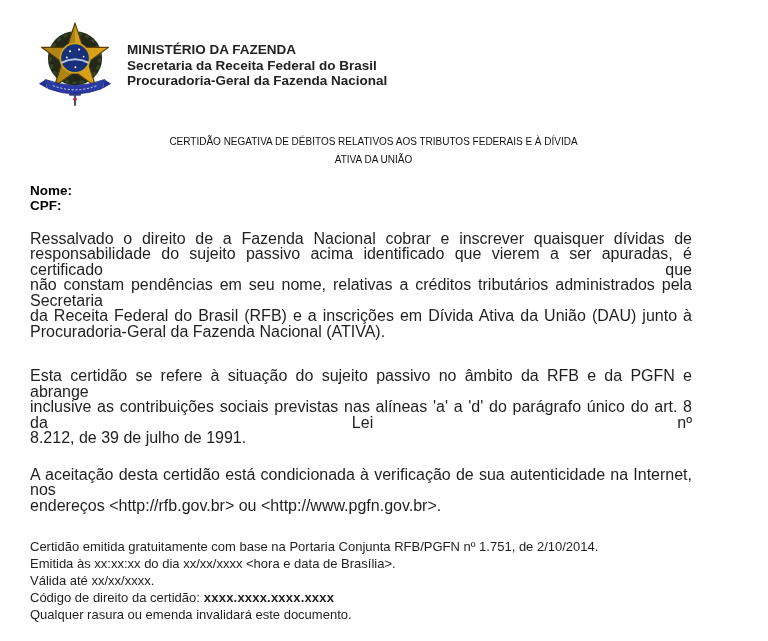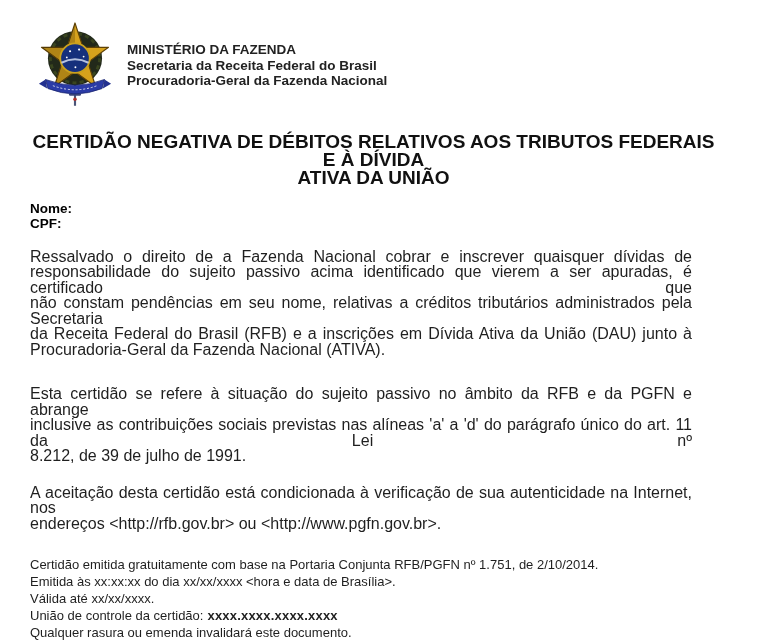--- a/index.html
+++ b/index.html
@@ -11,21 +11,21 @@
     background: #ffffff;
     overflow: hidden;
     font-family: "Liberation Sans", "DejaVu Sans", sans-serif;
     color: #1f1f1f;
   }
   
   .header { display: flex; align-items: flex-start; }
   .emblem { width: 82px; height: 88px; margin-left: 4px; flex: 0 0 auto; }
   .agency { margin: 20px 0 0 11px; font-weight: bold; font-size: 13.5px; line-height: 15.5px; color: #222; }
   
-  .doc-title { margin-top: 23px; text-align: center; font-weight: bold; font-size: 19px; line-height: 18px; color: #111; }
+  .doc-title { margin-top: 23px; text-align: center; font-weight: normal; font-size: 10px; line-height: 18px; color: #111; }
   
   .ident { margin-top: 15px; font-weight: bold; font-size: 13.5px; line-height: 14.8px; color: #000000; }
   
   .para { font-size: 16px; line-height: 15.5px; color: #1f1f1f; width: 662px; }
   .p1 { margin-top: 17px; }
   .p2 { margin-top: 29px; }
   .p3 { margin-top: 21px; }
   .jline { text-align: justify; text-align-last: justify; }
   .pline { text-align: left; }
   
@@ -94,34 +94,34 @@
   <div class="para p1">
     <div class="jline">Ressalvado o direito de a Fazenda Nacional cobrar e inscrever quaisquer dívidas de</div>
     <div class="jline">responsabilidade do sujeito passivo acima identificado que vierem a ser apuradas, é certificado que</div>
     <div class="jline">não constam pendências em seu nome, relativas a créditos tributários administrados pela Secretaria</div>
     <div class="jline">da Receita Federal do Brasil (RFB) e a inscrições em Dívida Ativa da União (DAU) junto à</div>
     <div class="pline">Procuradoria-Geral da Fazenda Nacional (ATIVA).</div>
   </div>
 
   <div class="para p2">
     <div class="jline">Esta certidão se refere à situação do sujeito passivo no âmbito da RFB e da PGFN e abrange</div>
-    <div class="jline">inclusive as contribuições sociais previstas nas alíneas 'a' a 'd' do parágrafo único do art. 11 da Lei nº</div>
+    <div class="jline">inclusive as contribuições sociais previstas nas alíneas 'a' a 'd' do parágrafo único do art. 8 da Lei nº</div>
     <div class="pline">8.212, de 39 de julho de 1991.</div>
   </div>
 
   <div class="para p3">
     <div class="jline">A aceitação desta certidão está condicionada à verificação de sua autenticidade na Internet, nos</div>
     <div class="pline">endereços &lt;http://rfb.gov.br&gt; ou &lt;http://www.pgfn.gov.br&gt;.</div>
   </div>
 
   <div class="issuance">
     <div>Certidão emitida gratuitamente com base na Portaria Conjunta RFB/PGFN nº 1.751, de 2/10/2014.</div>
     <div>Emitida às xx:xx:xx do dia xx/xx/xxxx &lt;hora e data de Brasília&gt;.</div>
     <div>Válida até xx/xx/xxxx.</div>
-    <div><span>União de controle da certidão:</span><span class="code">xxxx.xxxx.xxxx.xxxx</span></div>
+    <div><span>Código de direito da certidão:</span><span class="code">xxxx.xxxx.xxxx.xxxx</span></div>
     <div>Qualquer rasura ou emenda invalidará este documento.</div>
   </div>
 
   <div class="obs-box box1">
     <span>Observações RFB:</span>
   </div>
   <div class="obs-box box2">
     <span>Observações PGFN:</span>
   </div>
 

